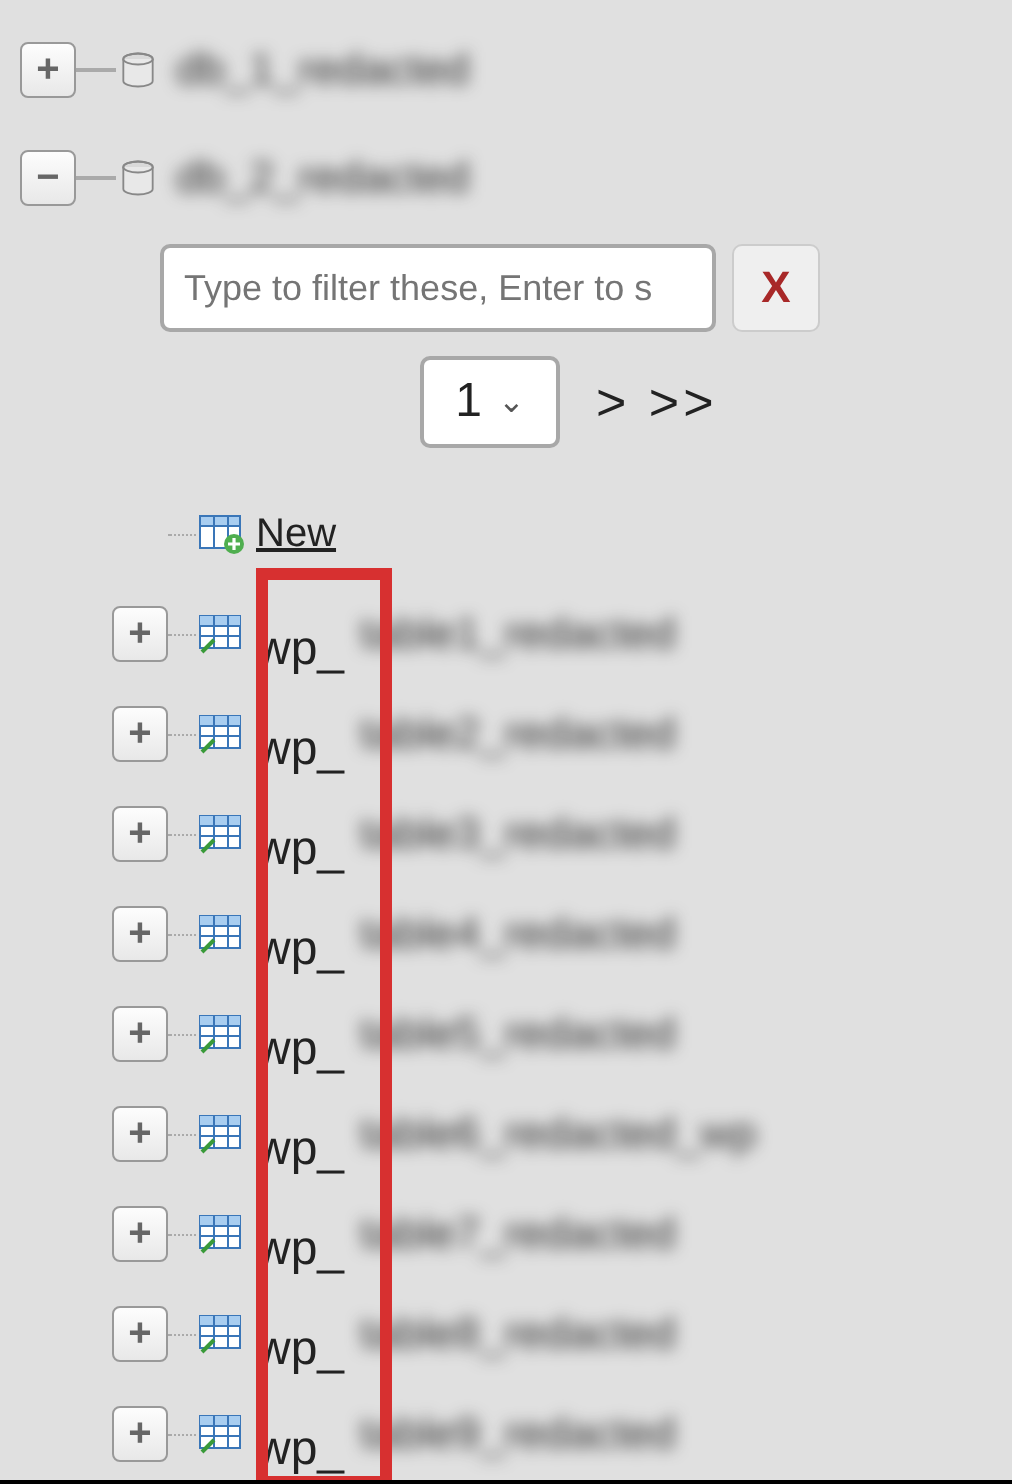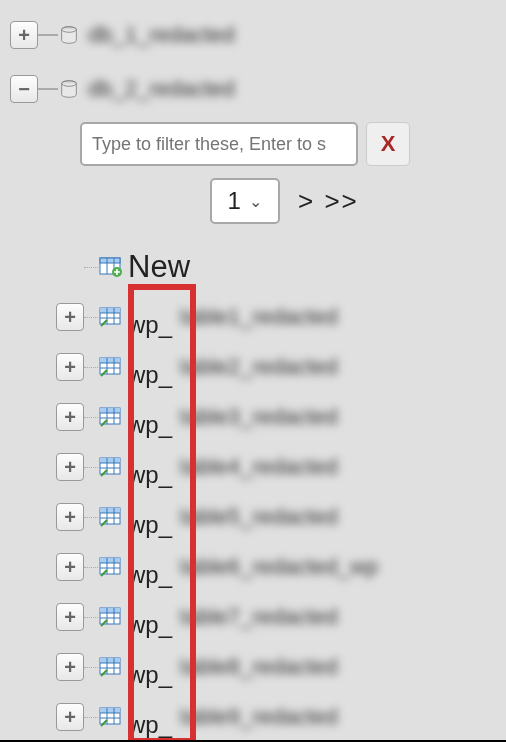--- a/index.html
+++ b/index.html
@@ -126,21 +126,22 @@
     }
     .table-row {
       display: flex;
       align-items: center;
       height: 50px;
       position: relative;
     }
     .table-row .expander { margin-left: -24px; }
     .table-label {
       margin-left: 6px;
-      font-size: 31px;
+      font-size: 20px;
+      text-decoration: underline;
     }
     .new-icon {
       width: 24px; height: 24px; flex-shrink: 0;
     }
     .prefix {
       font-size: 24px;
       margin-left: 6px;
       margin-top: 16px;
     }
     .highlight-box {

